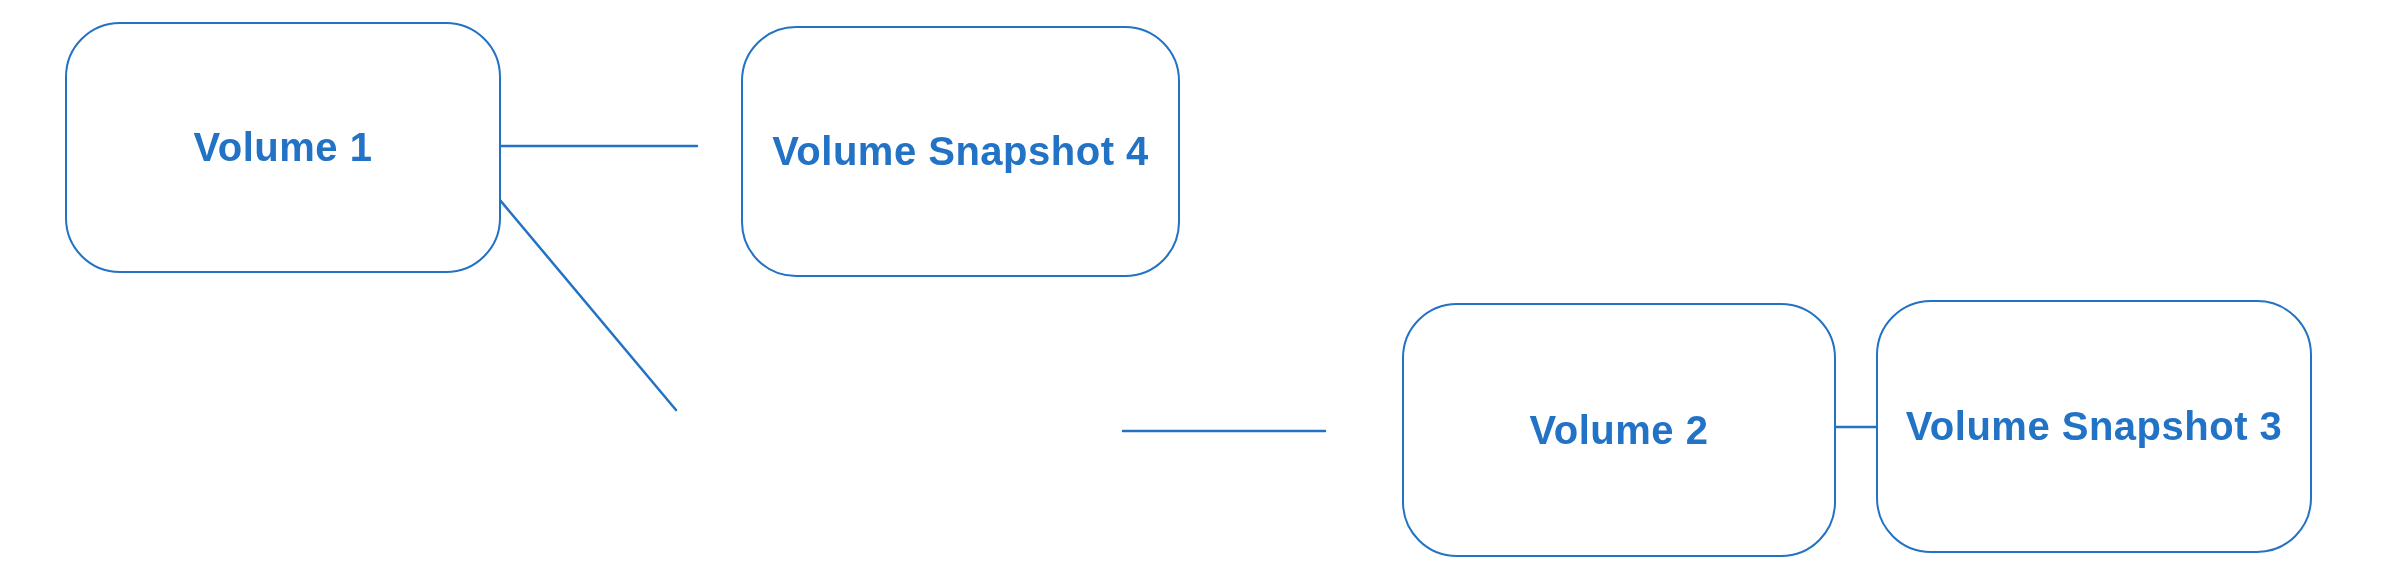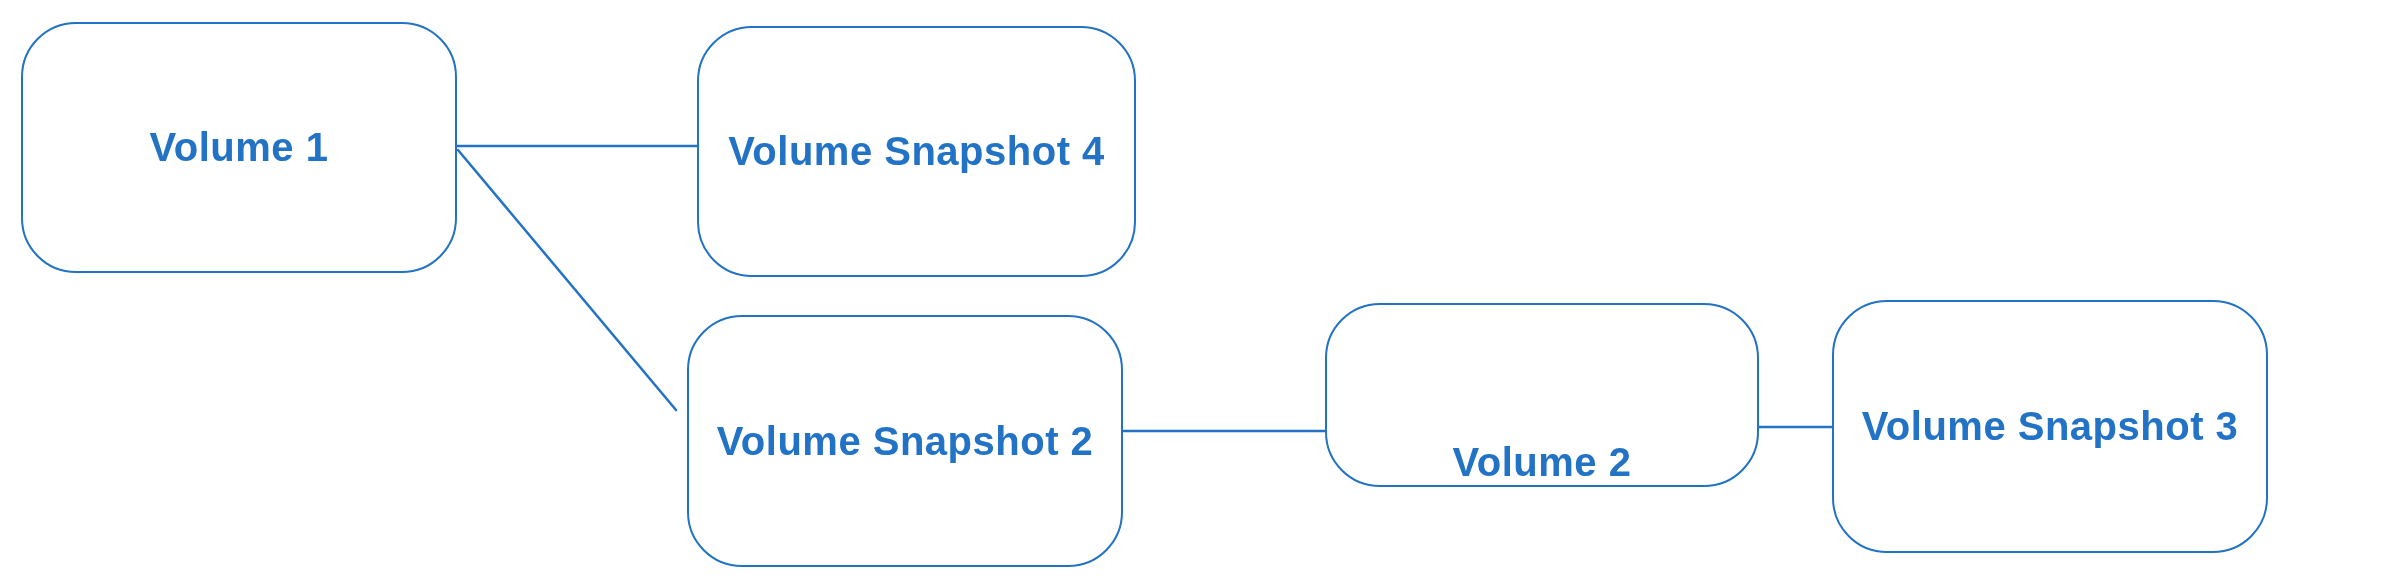--- a/index.html
+++ b/index.html
@@ -25,33 +25,34 @@
   }
   .node {
     position: absolute;
     box-sizing: border-box;
     border: 2.5px solid #2272c5;
     border-radius: 55px;
     background: #ffffff;
     display: flex;
     align-items: center;
     justify-content: center;
+    margin-left: 44px;
   }
   .node .label {
     color: #2272c5;
     font-size: 40px;
     font-weight: 600;
     letter-spacing: 0.5px;
     white-space: nowrap;
     text-align: center;
   }
   .node-volume-1          { left: 21px;   top: 22px;  width: 436px; height: 251px; }
   .node-volume-snapshot-1 { left: 697px;  top: 26px;  width: 439px; height: 251px; }
   .node-volume-snapshot-2 { left: 687px;  top: 315px; width: 436px; height: 252px; }
-  .node-volume-2          { left: 1325px; top: 303px; width: 434px; height: 184px; align-items: flex-end; }
+  .node-volume-2          { left: 1358px; top: 303px; width: 434px; height: 254px; }
   .node-volume-snapshot-3 { left: 1832px; top: 300px; width: 436px; height: 253px; }
 </style>
 </head>
 <body>
 
 <div class="canvas">
 
   <svg class="edges-layer" viewBox="0 0 2390 588" xmlns="http://www.w3.org/2000/svg">
     <line x1="457" y1="146" x2="697" y2="146" stroke="#2272c5" stroke-width="2.5" stroke-linecap="round"></line>
     <line x1="458" y1="150" x2="676" y2="410" stroke="#2272c5" stroke-width="2.5" stroke-linecap="round"></line>
@@ -60,23 +61,20 @@
   </svg>
 
   <div class="node node-volume-1">
     <span class="label">Volume 1</span>
   </div>
 
   <div class="node node-volume-snapshot-1">
     <span class="label">Volume Snapshot 4</span>
   </div>
 
-  <div class="node node-volume-snapshot-2">
-    <span class="label">Volume Snapshot 2</span>
-  </div>
 
   <div class="node node-volume-2">
     <span class="label">Volume 2</span>
   </div>
 
   <div class="node node-volume-snapshot-3">
     <span class="label">Volume Snapshot 3</span>
   </div>
 
 </div>

